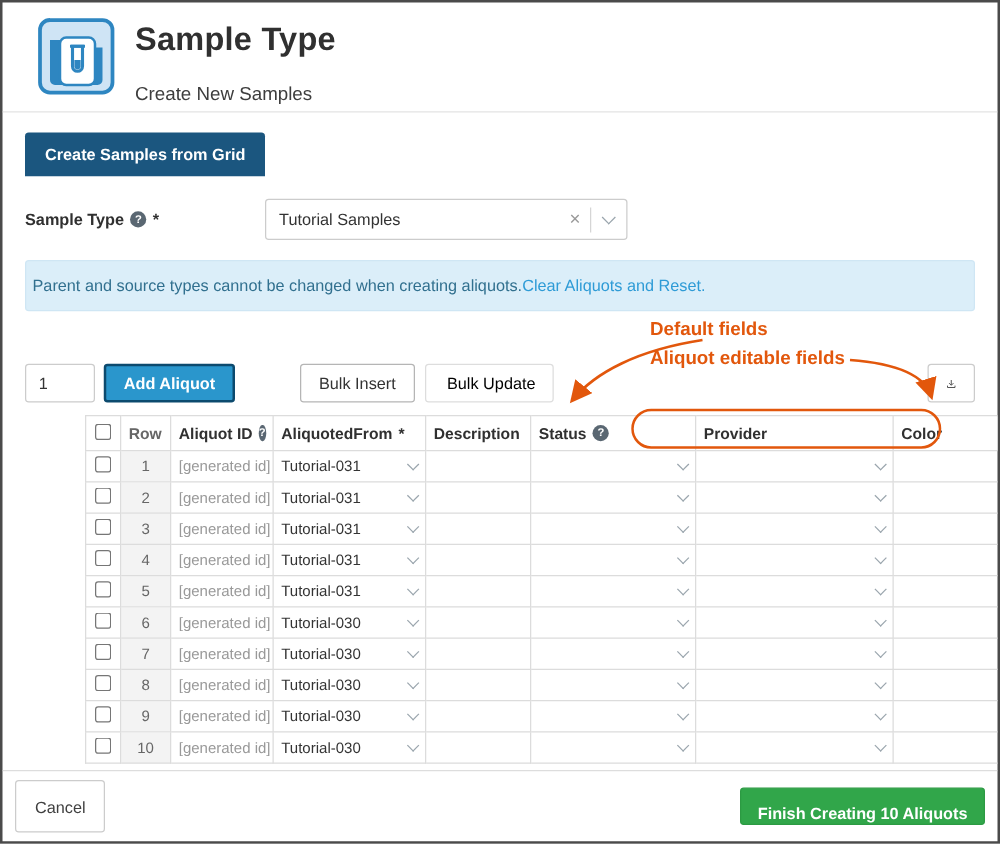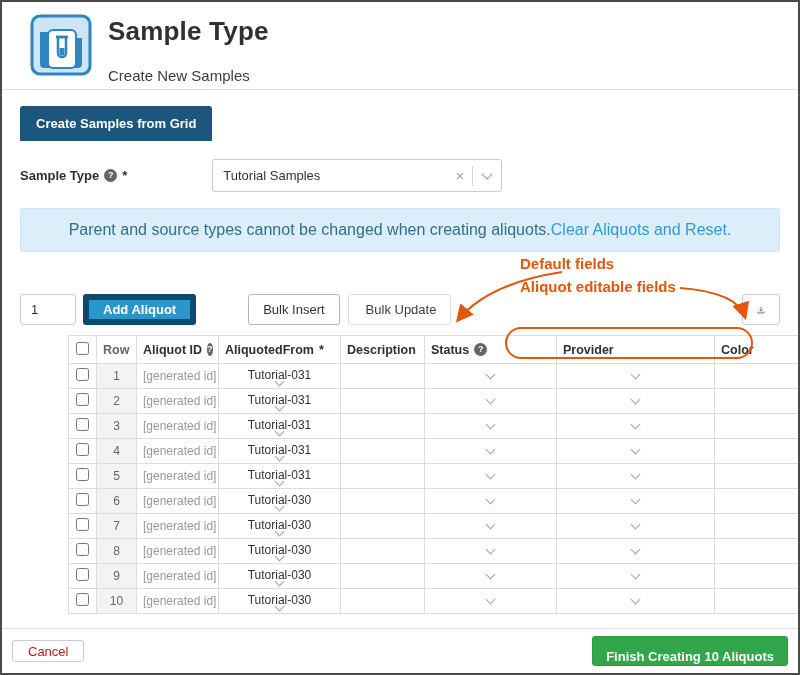--- a/index.html
+++ b/index.html
@@ -29,54 +29,54 @@
   .select { margin-left:85px; width:290px; height:33px; border:1px solid #ccc; border-radius:3px; background:#fff;
             display:flex; align-items:center; padding:0 10px; font-size:13px; color:#333; }
   .sel-val { flex:1 1 auto; }
   .sel-clear { color:#999; font-size:15px; padding:0 8px; cursor:pointer; }
   .sel-sep { width:1px; height:20px; background:#d5d5d5; margin-right:10px; }
   .chev { display:inline-block; width:7px; height:7px; border-right:1.6px solid #9aa5ad; border-bottom:1.6px solid #9aa5ad;
           transform:rotate(45deg); margin-top:-4px; }
   .chev.big { width:8px; height:8px; }
   
   .alert { margin:16px 18px 0; background:#dbeef9; border:1px solid #cfe6f4; border-radius:3px;
-           padding:12px 19px; display:flex; justify-content:center; align-items:center; font-size:16px; flex:0 0 auto; }
+           padding:12px 5px; display:flex; justify-content:flex-start; align-items:center; font-size:13px; flex:0 0 auto; }
   .alert-msg { color:#31708f; }
   .alert-link { color:#2e9bd6; cursor:pointer; text-decoration:none; }
   
   .toolbar { margin:42px 18px 0; display:flex; align-items:center; flex:0 0 auto; }
   .count-input { width:56px; height:31px; border:1px solid #ccc; border-radius:3px; padding:0 10px; font-size:13px; color:#333; }
   .btn { height:31px; border-radius:3px; font-size:13px; padding:0 14px; cursor:pointer; font-family:inherit; }
-  .btn-primary { background:#2a96cc; border:6px solid #0c4a6e; color:#fff; font-weight:700; margin-left:7px; }
+  .btn-primary { background:#2a96cc; border:2px solid #0c4a6e; color:#fff; font-weight:700; margin-left:7px; }
   .btn-outline { background:#fff; border:1px solid #b5b5b5; color:#333; }
-  .btn-disabled { background:#fff; border:1px solid #ddd; color:#404040; cursor:default;padding-left:17px; }
+  .btn-disabled { background:#fff; border:1px solid #ddd; color:#000000; cursor:default;padding-left:17px; }
   .btn-insert { margin-left:52px; }
   .btn-gap { margin-left:8px; }
   .btn-icon { margin-left:auto; width:38px; display:flex; align-items:center; justify-content:center; background:#fff; border:1px solid #ccc; }
   
   .gridwrap { margin:10px 18px 0; flex:0 0 auto;padding-left:48px; }
   table.grid { border-collapse:collapse; table-layout:fixed; width:734px; font-size:12px; }
   table.grid th, table.grid td { border:1px solid #dcdcdc; padding:0 6px; overflow:hidden; white-space:nowrap; }
   table.grid th { height:28px; font-size:12.5px; font-weight:700; color:#303030; text-align:left; background:#fff; }
   table.grid td { height:25px; color:#333; }
   .c-cb { width:28px; text-align:center !important; padding:0 !important; }
   .c-row { width:40px; background:#f3f3f3; color:#666 !important; text-align:center; }
   th.c-row { background:#fff; text-align:left; }
   .c-gid { width:82px; color:#999 !important; }
   .c-af { width:122px; }
   .c-desc { width:84px; }
   .c-st { width:132px; }
   .c-pr { width:158px; }
   .c-co { width:88px; }
-  .cellflex { display:flex; justify-content:space-between; align-items:center;flex-direction:column; }
+  .cellflex { display:flex; justify-content:space-between; align-items:center; }
   .thflex { display:flex; align-items:center; gap:5px; }
   input[type=checkbox] { width:13px; height:13px; }
   
   .footer { margin-top:auto; border-top:1px solid #ddd; padding:7px 10px; display:flex; justify-content:space-between; align-items:center; flex:0 0 auto; }
-  .btn-cancel { background:#fff; border:1px solid #ccc; color:#b91c1c; padding:0 15px; height:22px; }
+  .btn-cancel { background:#fff; border:1px solid #ccc; color:#404040; padding:0 15px; height:42px; }
   .btn-success { background:#31a64a; border:1px solid #2c9a43; color:#fff; font-weight:700; height:30px; padding:12px 13px; }
   
   .anno-text { position:absolute; left:518px; color:#e2570c; font-size:15px; font-weight:700; z-index:6; }
   .anno-1 { top:253px; }
   .anno-2 { top:276px; }
   .anno-rect { position:absolute; left:503px; top:325px; width:248px; height:32px;
                border:2.5px solid #e2570c; border-radius:16px; z-index:6; pointer-events:none; }
   .overlay { position:absolute; left:0; top:0; z-index:5; pointer-events:none; }
 </style>
 </head>

